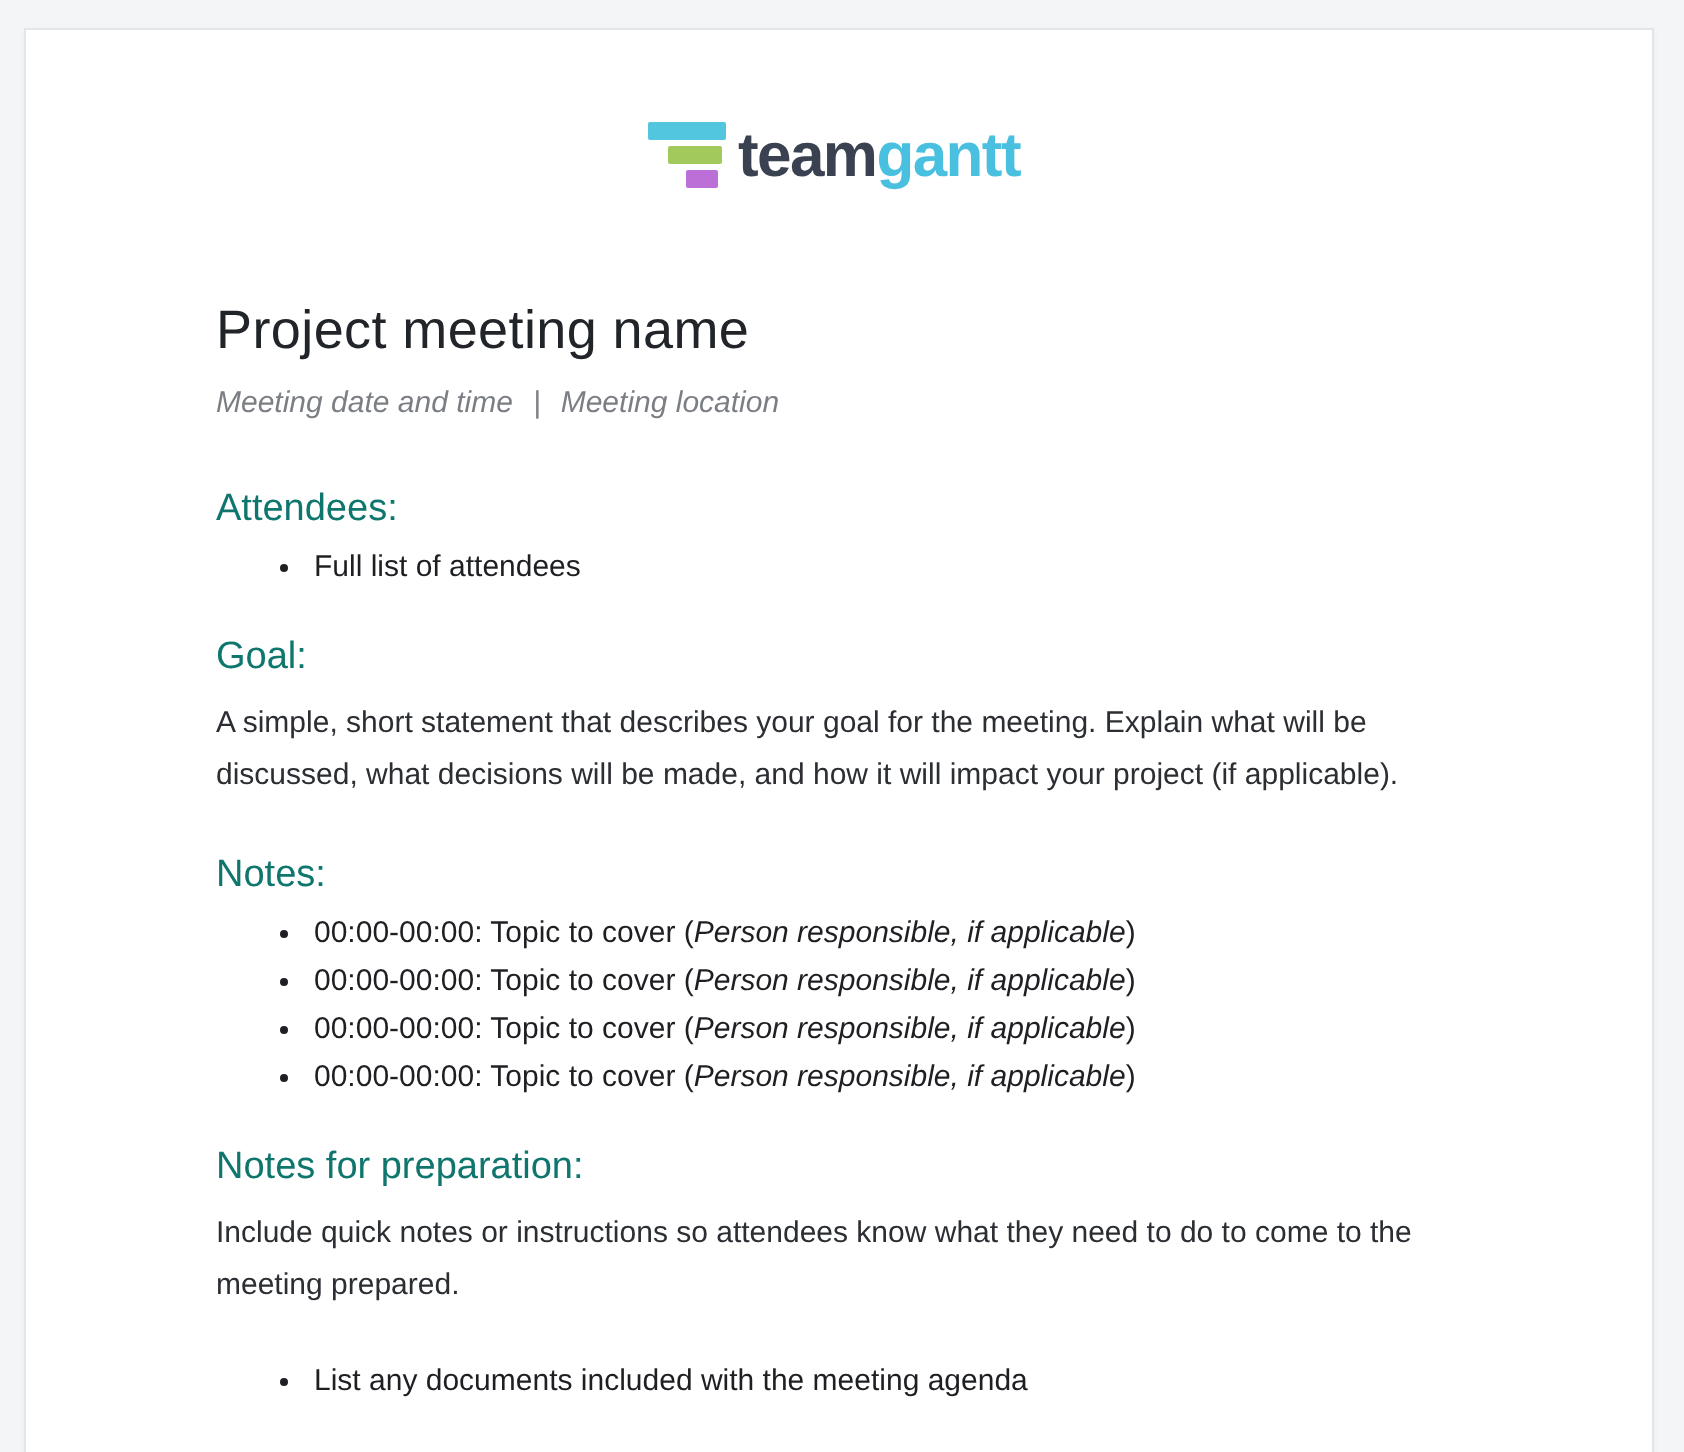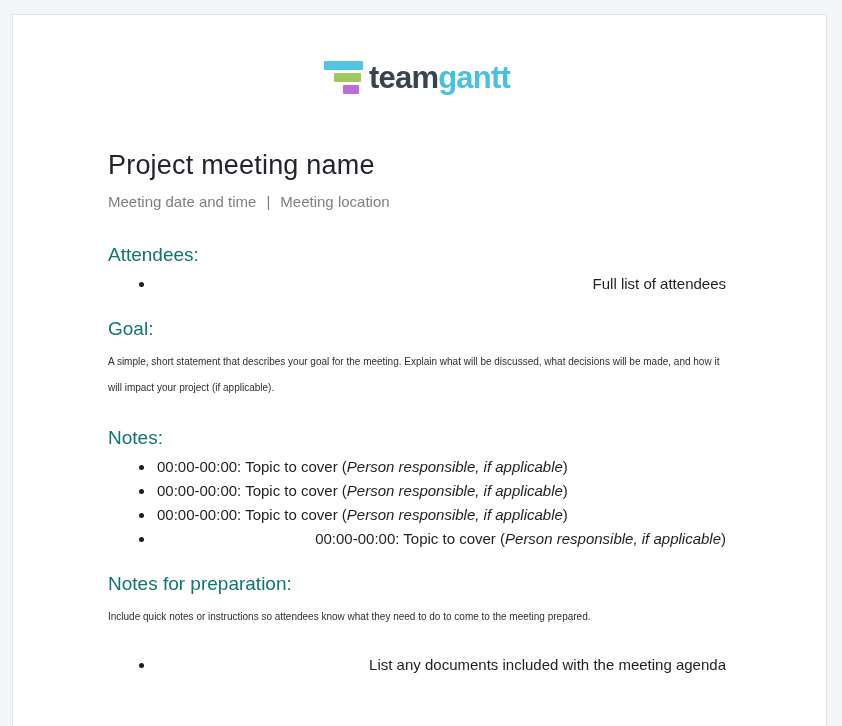--- a/index.html
+++ b/index.html
@@ -57,48 +57,49 @@
     font-size: 27px;
     font-weight: 400;
     color: #212529;
     letter-spacing: 0.2px;
     margin-bottom: 12px;
   }
   .subtitle {
     font-size: 15px;
     color: #7b7f84;
     margin-bottom: 34px;
+    font-style: italic;
   }
   .subtitle .sep { margin: 0 10px; }
   h2.section-heading {
     font-size: 19px;
     font-weight: 400;
     color: #0f766e;
     margin-bottom: 9px;
   }
   .section { margin-bottom: 26px; }
   p.body-text {
-    font-size: 10px;
+    font-size: 15px;
     line-height: 26px;
     color: #2b2e32;
     max-width: 640px;
   }
   ul.doc-list {
     list-style: disc;
     padding-left: 47px;
     color: #1d1f22;
   }
   ul.doc-list li {
     font-size: 15px;
     line-height: 17px;
     color: #1d1f22;
     margin-bottom: 7px;
     padding-left: 2px;
   }
-  ul.doc-list li:last-child { margin-bottom: 0; text-align: right; }
+  ul.doc-list li:last-child { margin-bottom: 0; }
   .agenda-time { font-weight: 400; }
   .agenda-person { font-style: italic; }
 </style>
 </head>
 <body>
 
 <div class="page">
   <div class="content">
 
     <div class="logo-row">

